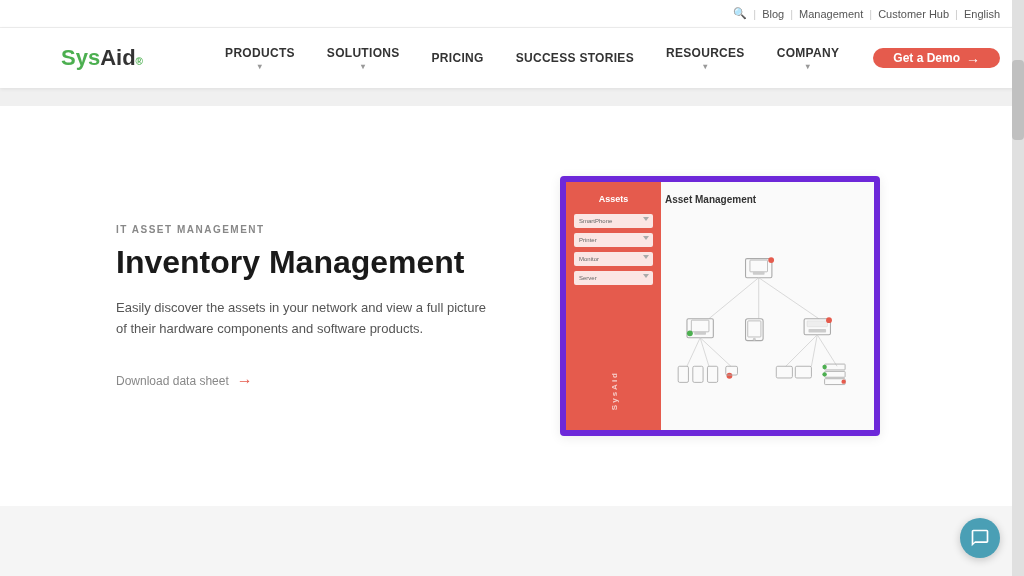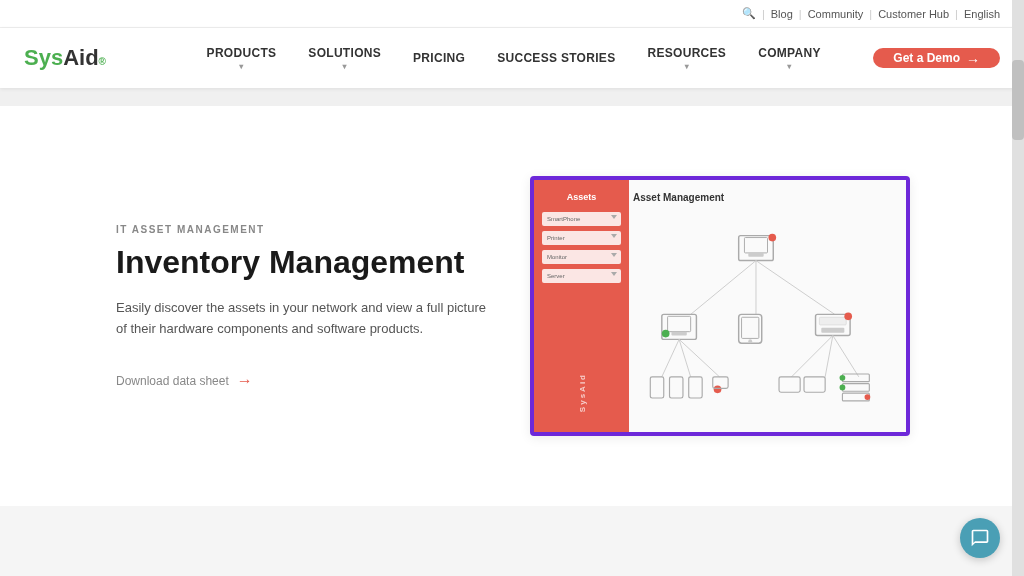--- a/index.html
+++ b/index.html
@@ -32,21 +32,21 @@
       position: relative;
     }
     .logo {
       font-size: 22px;
       font-weight: bold;
       color: #333;
       margin-right: 48px;
       display: flex;
       align-items: baseline;
     }
-    .logo .sys { color: #4caf50; font-weight: 700; }
+    .logo .sys { color: #4caf50; font-weight: 700; margin-left: 37px; }
     .logo .aid { color: #333; font-weight: 700; }
     .logo .reg { font-size: 10px; color: #4caf50; vertical-align: super; }
 
     nav { display: flex; align-items: center; gap: 12px; flex: 1; justify-content: center; }
     .nav-item {
       display: flex; flex-direction: column; align-items: center;
       font-size: 12px; font-weight: 600; color: #333; cursor: pointer;
       padding: 4px 10px; text-transform: uppercase; letter-spacing: 0.3px;
     }
     .nav-item .chevron { font-size: 8px; color: #999; margin-top: 2px; }
@@ -120,24 +120,24 @@
     .hero-right {
       flex: 1;
       display: flex;
       justify-content: center;
       align-items: center;
       position: relative;
     }
 
     
     .illustration {
-      width: 380px;
+      width: 320px;
       height: 260px;
       background: #fff;
-      border: 4px solid #6d28d9;
+      border: 6px solid #6d28d9;
       border-radius: 4px;
       position: relative;
       overflow: hidden;
       box-shadow: 0 2px 12px rgba(0,0,0,0.08);
     }
 
     .sidebar-panel {
       position: absolute;
       left: 0; top: 0; bottom: 0;
       width: 95px;
@@ -254,21 +254,21 @@
     .chat-btn svg { width: 20px; height: 20px; }
   </style>
 </head>
 <body>
 
 <div class="top-bar">
   <span>🔍</span>
   <span class="divider">|</span>
   <span>Blog</span>
   <span class="divider">|</span>
-  <span>Community</span>
+  <span>Management</span>
   <span class="divider">|</span>
   <span>Customer Hub</span>
   <span class="divider">|</span>
   <span>English</span>
 </div>
 
 <div class="navbar">
   <div class="logo">
     <span class="sys">Sys</span>
       <span class="aid">Aid</span>

